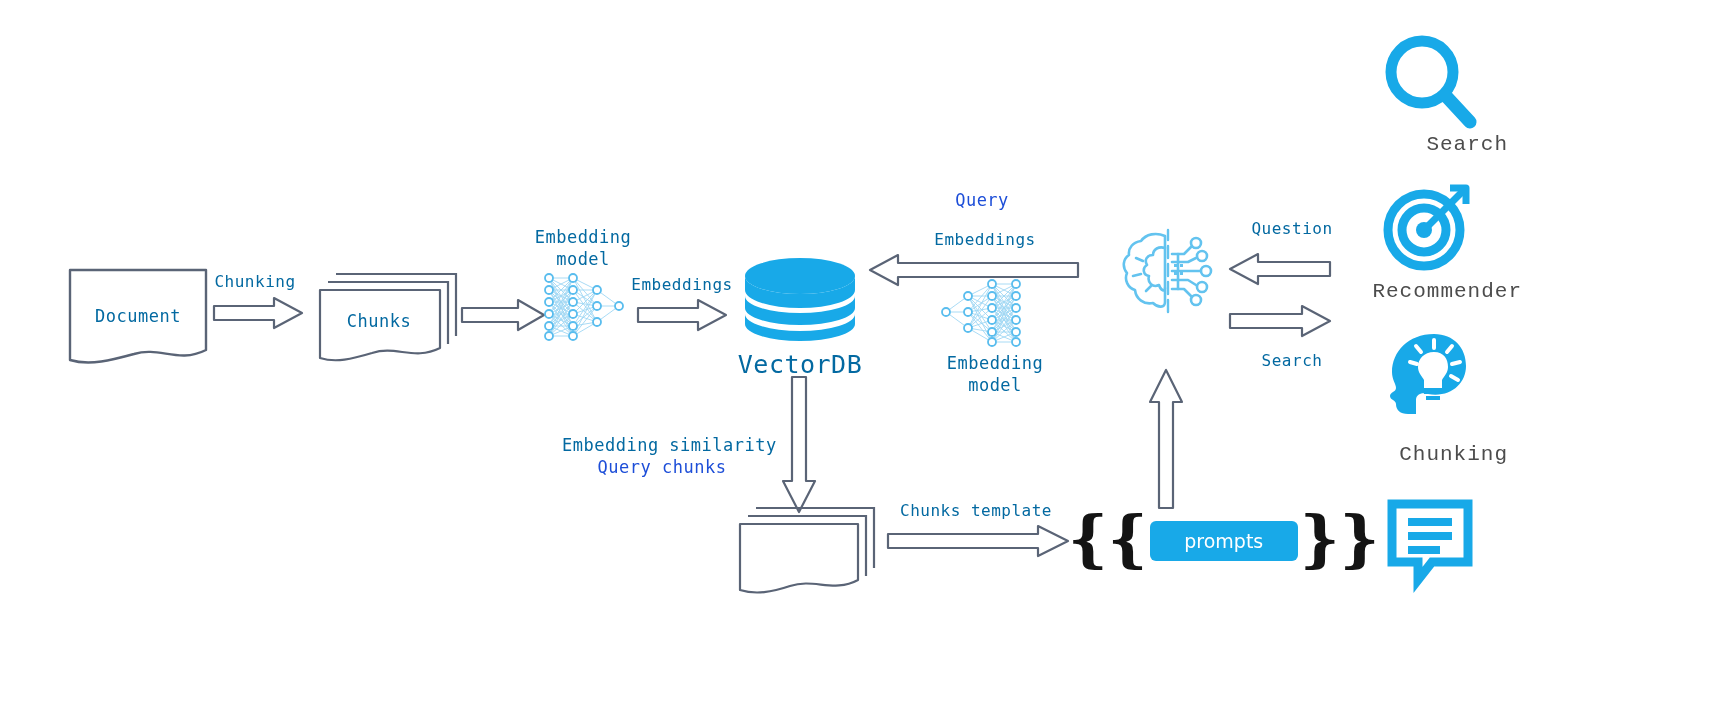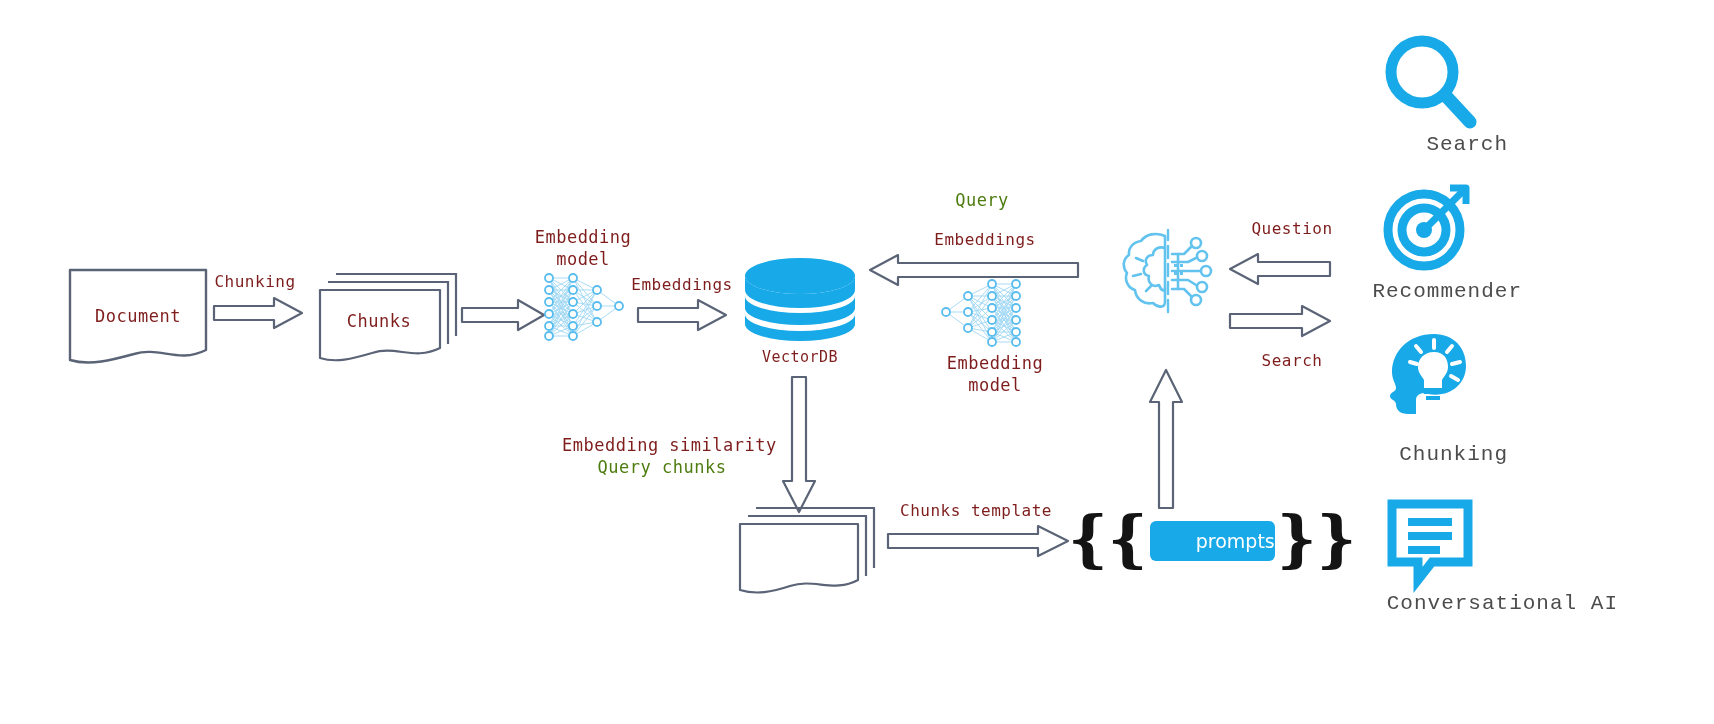--- a/index.html
+++ b/index.html
@@ -6,30 +6,30 @@
   html, body {
     width: 1714px; height: 724px;
     background: #ffffff;
     font-family: "DejaVu Sans Mono", "Liberation Mono", monospace;
     overflow: hidden;
   }
   #stage { position: relative; width: 1714px; height: 724px; }
   .abs { position: absolute; }
   .lbl {
     font-family: "DejaVu Sans Mono", "Liberation Mono", monospace;
-    color: #7f1d1d;
+    color: #0369a1;
     font-size: 17px;
     letter-spacing: 0.5px;
     white-space: pre;
     text-align: center;
     line-height: 1.32;
   }
-  .lbl.purple { color: #4d7c0f; }
+  .lbl.purple { color: #1d4ed8; }
   .lbl.small { font-size: 16px; }
-  .lbl.big { font-size: 15px; }
+  .lbl.big { font-size: 25px; }
   .icon-label {
     font-family: Liberation Mono, monospace;
     color: #4c4c4c;
     font-size: 21px;
     letter-spacing: 1px;
     white-space: pre;
     text-align: right;
   }
   svg { display: block; overflow: visible; }
   .pill {
@@ -206,21 +206,21 @@
 
   <div class="abs lbl small" style="left:888px; top:500px; width:176px;">Chunks template</div>
   <div class="abs" style="left:886px; top:524px;">
     <svg width="184" height="34" viewBox="0 0 184 34">
       <path d="M2 10 H152 V2 L182 17 L152 32 V24 H2 Z" fill="#ffffff" stroke="#5a6476" stroke-width="2.2" stroke-linejoin="round"></path>
     </svg>
   </div>
 
   <div class="abs" style="left:1068px; top:512px; display:flex; align-items:center; gap:2px;">
     <span class="brace" style="margin-top:-4px;">{{</span>
-    <div class="pill" style="width:125px; height:40px;justify-content:flex-end;">
+    <div class="pill" style="width:148px; height:40px;">
       <span>prompts</span>
     </div>
     <span class="brace" style="margin-top:-4px;">}}</span>
   </div>
 
   <div class="abs" style="left:1146px; top:368px;">
     <svg width="40" height="142" viewBox="0 0 40 142">
       <path d="M20 2 L4 34 H13 V140 H27 V34 H36 Z" fill="#ffffff" stroke="#5a6476" stroke-width="2.2" stroke-linejoin="round"></path>
     </svg>
   </div>
@@ -317,15 +317,14 @@
   <div class="abs" style="left:1388px; top:500px;">
     <svg width="84" height="84" viewBox="0 0 84 84">
       <path d="M4 4 H80 V62 H44 L30 80 L30 62 H4 Z" fill="none" stroke="#18a9e8" stroke-width="9"></path>
       <g fill="#18a9e8">
         <rect x="20" y="18" width="44" height="8"></rect>
         <rect x="20" y="32" width="44" height="8"></rect>
         <rect x="20" y="46" width="32" height="8"></rect>
       </g>
     </svg>
   </div>
-  <div class="abs icon-label" style="left:1288px; top:592px; width:330px;">Conversational AI</div>
 
 </div>
 
 </body></html>

